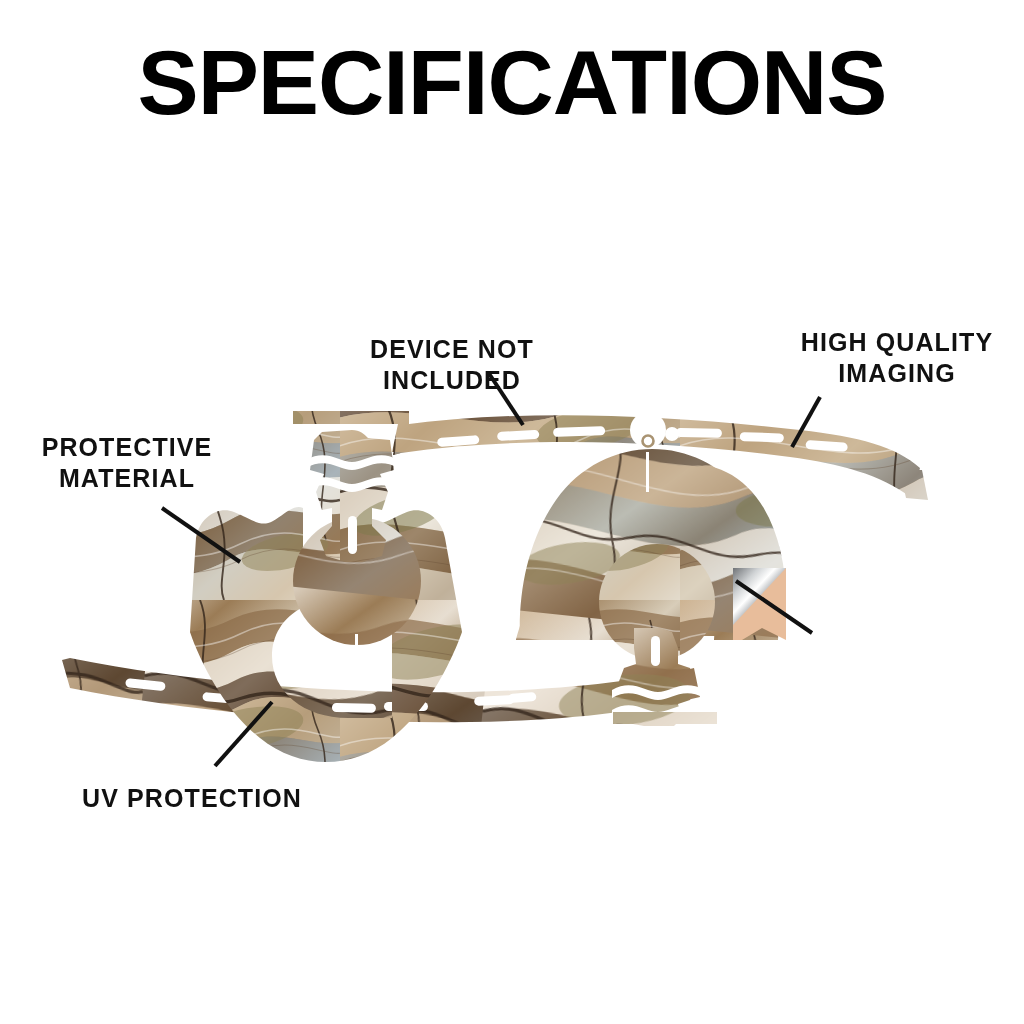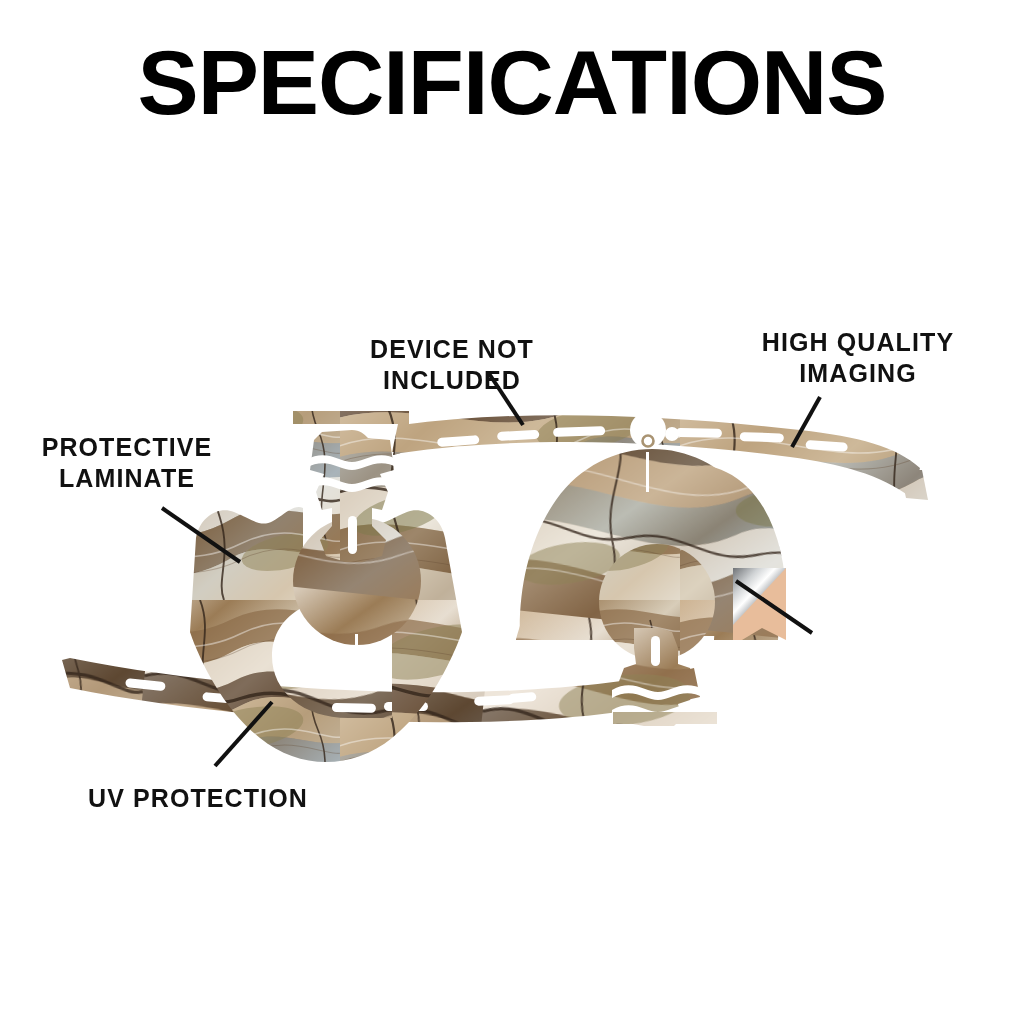--- a/index.html
+++ b/index.html
@@ -32,23 +32,23 @@
     color:#111111;
     font-family:"Liberation Sans","DejaVu Sans",sans-serif;
     font-weight:600;
     font-size:25px;
     line-height:31px;
     letter-spacing:1.1px;
     white-space:pre-line;
     text-align:center;
   }
   #lbl-device{left:352px;top:302px;width:200px;margin-top:32px;}
-  #lbl-hq{left:740px;top:327px;width:236px;}
+  #lbl-hq{left:779px;top:327px;width:236px;}
   #lbl-laminate{left:18px;top:432px;width:218px;}
-  #lbl-uv{left:88px;top:783px;width:256px;text-align:left;}
+  #lbl-uv{left:64px;top:783px;width:256px;text-align:center;}
   #lbl-3m{left:752px;top:648px;width:240px;text-align:left;}
 
   
   #lines{position:absolute;left:0;top:0;width:1024px;height:1024px;}
 
   
   #art{position:absolute;left:0;top:0;width:1024px;height:1024px;}
 </style>
 </head>
 <body>
@@ -403,18 +403,18 @@
 
   <div id="title">SPECIFICATIONS</div>
 
   <div class="label" id="lbl-device">DEVICE NOT
 INCLUDED</div>
 
   <div class="label" id="lbl-hq">HIGH QUALITY
 IMAGING</div>
 
   <div class="label" id="lbl-laminate">PROTECTIVE
-LAMINATE</div>
+MATERIAL</div>
 
   <div class="label" id="lbl-uv">UV PROTECTION</div>
 
 
 </div>
 
 </body></html>

